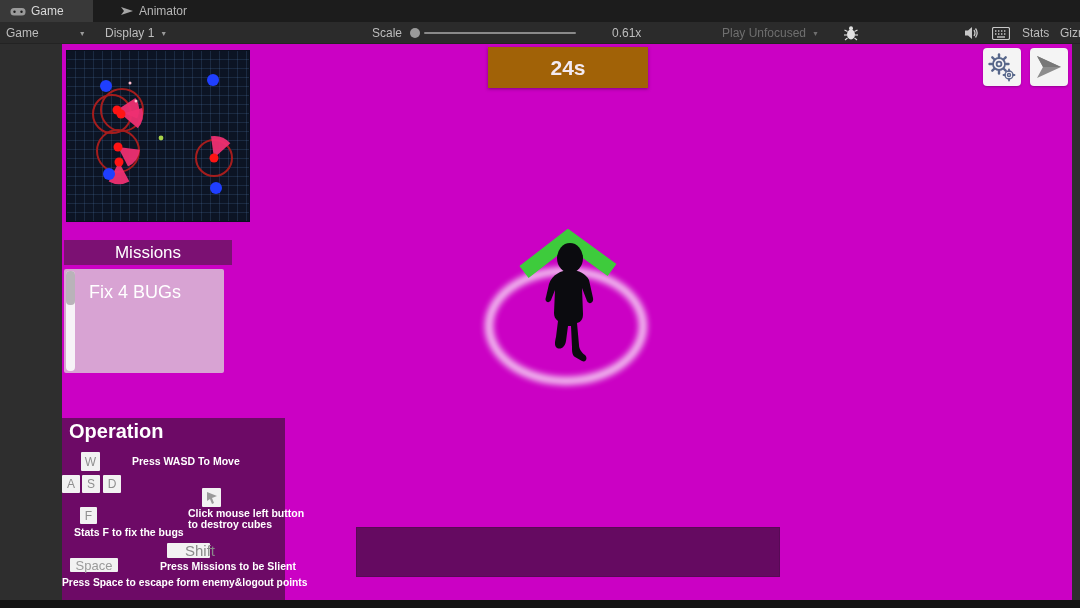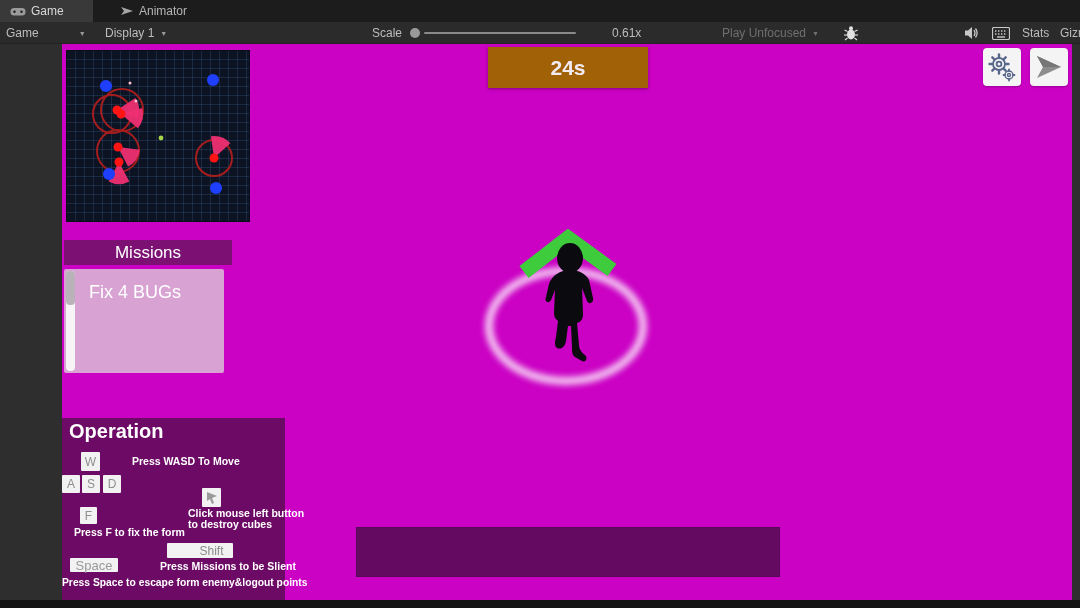--- a/index.html
+++ b/index.html
@@ -62,21 +62,21 @@
   
   .operation { position:absolute; left:0; top:374px; width:223px; height:182px; background:#6d0a66;text-decoration:underline; }
   .op-title { position:absolute; left:7px; top:2px; color:#fff; font-size:20px; font-weight:bold; }
   .keycap { position:absolute; background:#f2f2f2; color:#8f8f8f; display:flex; align-items:center; justify-content:center;
     font-size:12px; border-radius:1px; }
   .k-w { left:19px; top:34px; width:19px; height:19px; }
   .k-a { left:0px;  top:57px; width:18px; height:18px; }
   .k-s { left:20px; top:57px; width:18px; height:18px; }
   .k-d { left:41px; top:57px; width:18px; height:18px; }
   .k-f { left:18px; top:89px; width:17px; height:17px; }
-  .k-shift { left:105px; top:125px; width:66px; height:15px; font-size:12px; color:#8a8a8a;padding-left:23px; }
+  .k-shift { left:105px; top:125px; width:43px; height:15px; font-size:15px; color:#8a8a8a;padding-left:23px; }
   .k-space { left:8px; top:140px; width:48px; height:14px; font-size:13px; color:#9a9a9a; }
   .hint { position:absolute; color:#fff; font-size:10.5px; font-weight:bold; white-space:nowrap; }
   .h-move { left:42px; top:37px;margin-left:28px; }
   .h-fix { left:12px; top:108px; }
   .h-mouse1 { left:126px; top:89px; }
   .h-mouse2 { left:126px; top:100px; }
   .h-shift { left:98px; top:142px; }
   .h-space { left:0px; top:159px; width:223px; text-align:left; font-size:10.3px; }
   .mouse-box { position:absolute; left:140px; top:70px; width:19px; height:19px; background:#f2f2f2; border-radius:1px;
     display:flex; align-items:center; justify-content:center; }
@@ -255,21 +255,21 @@
     </svg>
 
     <div class="operation">
       <div class="op-title">Operation</div>
       <div class="keycap k-w">W</div>
       <div class="keycap k-a">A</div>
       <div class="keycap k-s">S</div>
       <div class="keycap k-d">D</div>
       <div class="hint h-move">Press WASD To Move</div>
       <div class="keycap k-f">F</div>
-      <div class="hint h-fix">Press F to fix the form</div>
+      <div class="hint h-fix">Stats F to fix the bugs</div>
       <div class="mouse-box">
         <svg width="12" height="13" viewBox="0 0 12 13">
           <polygon points="1,1 11,5 6,7 8,12 6,13 4,8 1,10" fill="#9a9a9a"></polygon>
         </svg>
       </div>
       <div class="hint h-mouse1">Click mouse left button</div>
       <div class="hint h-mouse2">to destroy cubes</div>
       <div class="keycap k-shift">Shift</div>
       <div class="hint h-shift">Press Missions to be Slient</div>
       <div class="keycap k-space">Space</div>

